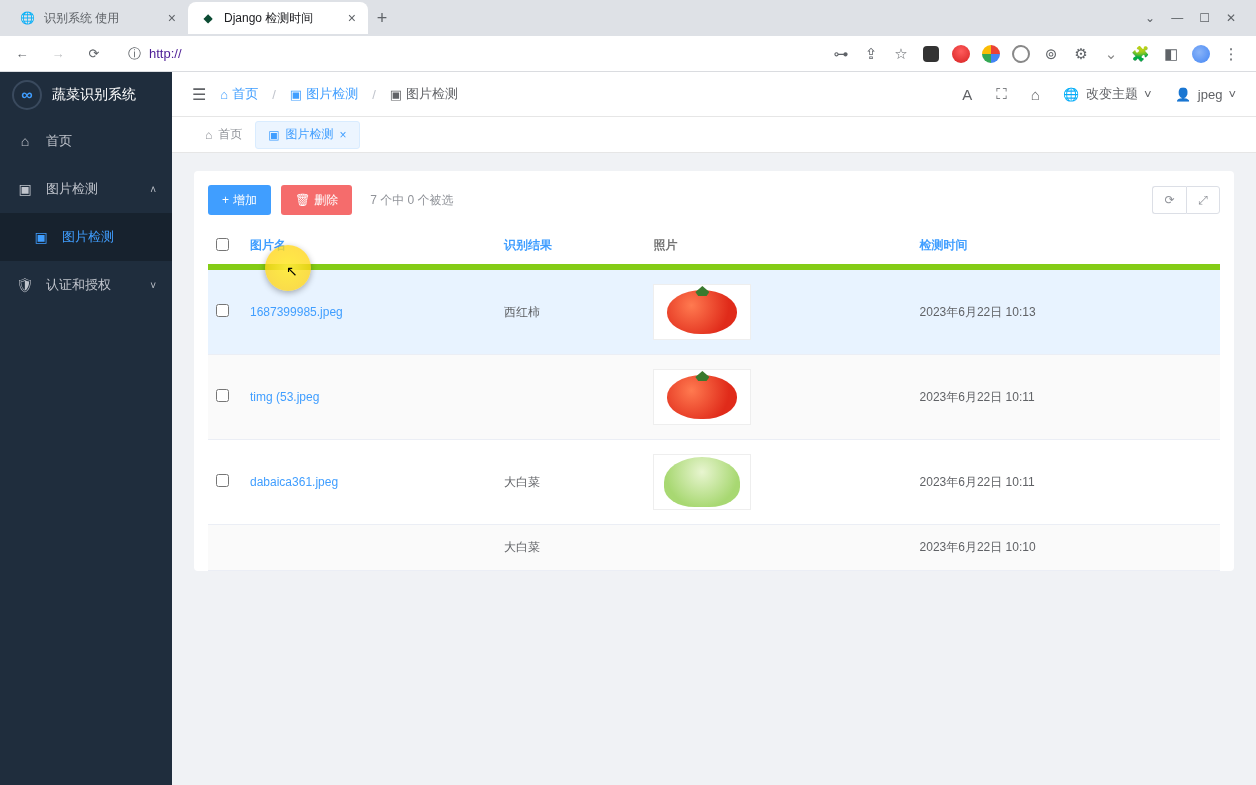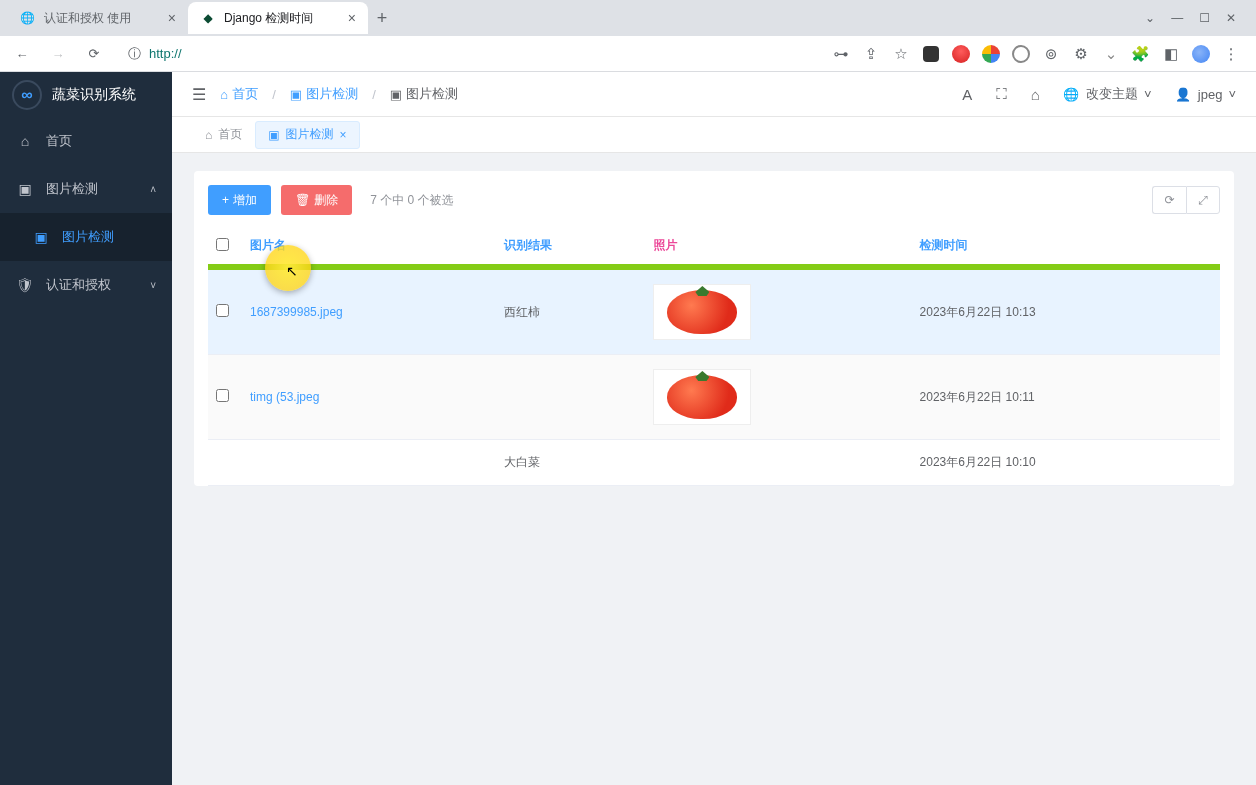--- a/index.html
+++ b/index.html
@@ -53,21 +53,21 @@
 .btn-add { background: #409eff; }
 .btn-del { background: #f56c6c; }
 .sel-text { font-size: 12px; color: #909399; margin-left: 8px; }
 .tool-right { margin-left: auto; display: flex; gap: 0; }
 .tool-ic { width: 34px; height: 28px; display: flex; align-items: center; justify-content: center; border: 1px solid #dcdfe6; color: #909399; font-size: 12px; }
 .tool-ic:first-child { border-radius: 3px 0 0 3px; border-right: none; }
 .tool-ic:last-child { border-radius: 0 3px 3px 0; }
 
 .tbl { width: 100%; border-collapse: collapse; }
 .tbl th { text-align: left; font-weight: 600; font-size: 12px; color: #409eff; padding: 10px 8px; border-bottom: 6px solid #84cc16; background: #fff; }
-.tbl th.nohead { color: #ec4899; }
+.tbl th.nohead { color: #737373; }
 .tbl td { padding: 14px 8px; font-size: 12px; border-bottom: 1px solid #ebeef5; vertical-align: middle; color: #606266; }
 .tbl tbody tr:nth-child(even) { background: #fafafa; }
 .tbl tbody tr.hl { background: #e8f3ff; }
 .chk { width: 13px; height: 13px; }
 .fname { color: #409eff; }
 .thumb { width: 98px; height: 56px; background: #fff; border: 1px solid #eee; display: flex; align-items: center; justify-content: center; overflow: hidden; }
 
 
 .tomato { width: 70px; height: 44px; background: radial-gradient(circle at 35% 35%, #ff7a50, #e02b1a 70%); border-radius: 50% 50% 48% 48%; position: relative; }
 .tomato::before { content: ""; position: absolute; top: -4px; left: 28px; width: 14px; height: 10px; background: #3a7a2e; clip-path: polygon(50% 0, 100% 60%, 80% 100%, 20% 100%, 0 60%); }
@@ -85,21 +85,21 @@
 .ext-sq { border-radius: 4px; background: #555; }
 .avatar { background: radial-gradient(circle at 40% 40%, #8ab4f8, #4285f4); }
 </style>
 </head>
 <body>
 
 <div class="browser-chrome">
   <div class="tab-strip">
     <div class="tab">
       <span class="tab-favicon">🌐</span>
-      <span>认证和授权 使用</span>
+      <span>识别系统 使用</span>
       <span class="tab-close">×</span>
     </div>
     <div class="tab active">
       <span class="tab-favicon" style="color:#0c4b33">◆</span>
       <span>Django 检测时间</span>
       <span class="tab-close">×</span>
     </div>
     <div class="new-tab">+</div>
     <div class="window-ctrl">
       <span>⌄</span>
@@ -107,21 +107,21 @@
       <span>☐</span>
       <span>✕</span>
     </div>
   </div>
   <div class="addr-bar">
     <div class="nav-btn">←</div>
     <div class="nav-btn" style="opacity:.4">→</div>
     <div class="nav-btn">⟳</div>
     <div class="addr-field" style="background:transparent">
       <span style="color:#5f6368">ⓘ</span>
-      <span style="color:#0f766e">http://</span>
+      <span style="color:#4c1d95">http://</span>
     </div>
     <div class="addr-icons">
       <span class="addr-icon">⊶</span>
       <span class="addr-icon">⇪</span>
       <span class="addr-icon">☆</span>
       <span class="addr-icon">
           <span class="dot ext-sq" style="width:16px;height:16px;background:#333"></span>
         </span>
       <span class="addr-icon">
           <span class="dot ext-red"></span>
@@ -264,20 +264,31 @@
                 <td><a class="fname">timg (53.jpeg</a></td>
                 <td></td>
                 <td>
                   <div class="thumb">
                     <div class="tomato"></div>
                   </div>
                 </td>
                 <td>2023年6月22日 10:11</td>
               </tr>
               <tr>
+                <td><input type="checkbox" class="chk" style=""></td>
+                <td><a class="fname">dabaica361.jpeg</a></td>
+                <td>大白菜</td>
+                <td>
+                  <div class="thumb">
+                    <div class="cabbage"></div>
+                  </div>
+                </td>
+                <td>2023年6月22日 10:11</td>
+              </tr>
+              <tr>
                 <td></td>
                 <td></td>
                 <td>大白菜</td>
                 <td></td>
                 <td>2023年6月22日 10:10</td>
               </tr>
             </tbody>
         </table>
       </div>
 

